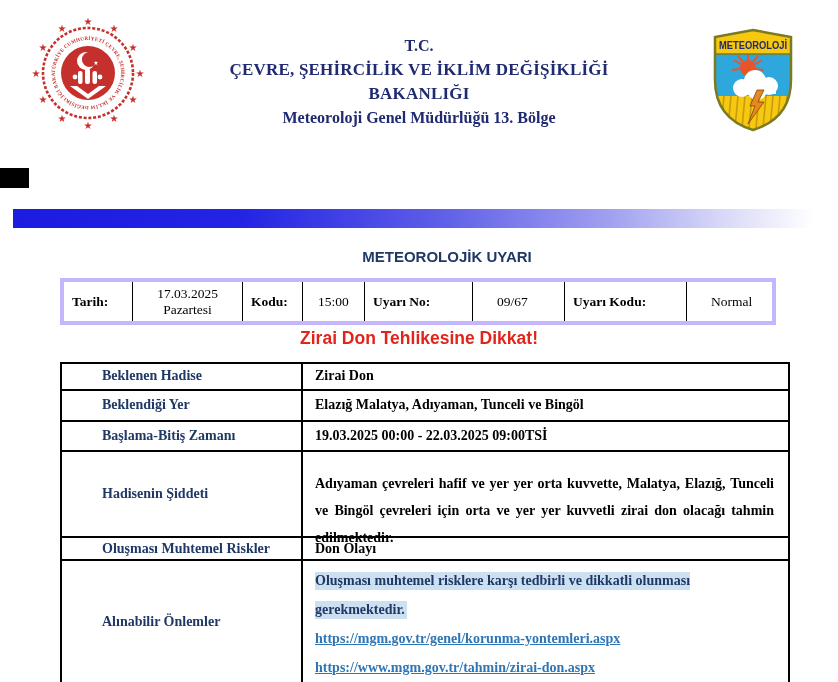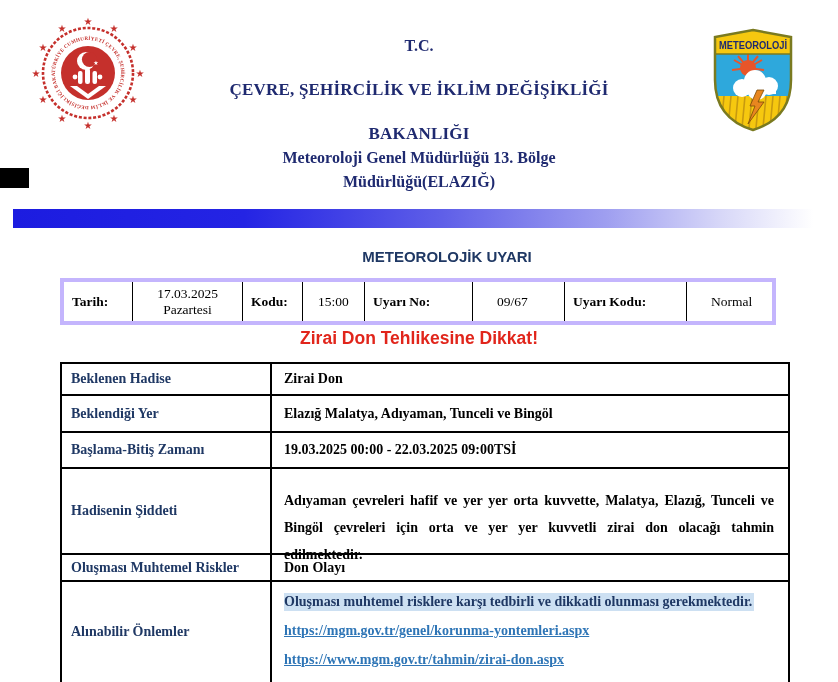--- a/index.html
+++ b/index.html
@@ -3,21 +3,21 @@
 <meta charset="utf-8">
 <style>
   html,body{margin:0;padding:0;background:#fff;}
   .page{position:relative;width:838px;height:682px;background:#ffffff;overflow:hidden;
         font-family:"Liberation Serif",serif;}
 
   
   .header-text{position:absolute;left:0;top:34px;width:838px;text-align:center;
                color:#1f2a70;font-weight:bold;line-height:24px;}
   .ht-tc{font-size:16px;}
-  .ht-big{font-size:17px;letter-spacing:.2px;margin-top:20px;}
+  .ht-big{font-size:17px;letter-spacing:.2px;}
   .ht-med{font-size:16px;}
   .seal{position:absolute;left:28px;top:12px;}
   .shield{position:absolute;left:712px;top:28px;}
 
   
   .black-box{position:absolute;left:0;top:168px;width:29px;height:20px;background:#000;}
   .grad-bar{position:absolute;left:13px;top:209px;width:825px;height:19px;
             background:linear-gradient(90deg,#1c1ce0 0%,#2424e4 28%,#5f5fe8 52%,
                        #9f9ff0 72%,#d8d8f8 86%,#ffffff 97%);}
 
@@ -40,21 +40,21 @@
   .it-pad{padding-left:24px;}
 
   
   .main-table{position:absolute;left:60px;top:362px;width:730px;height:320px;
               box-sizing:border-box;border:2.5px solid #000;border-bottom:none;
               overflow:hidden;display:flex;flex-direction:column;background:#fff;}
   .m-row{display:flex;border-bottom:2.5px solid #000;box-sizing:border-box;}
   .m-row:last-child{border-bottom:none;flex:1;}
   .m-label{flex:0 0 210px;width:210px;box-sizing:border-box;border-right:2px solid #000;
            color:#1F3864;font-weight:bold;font-size:14px;display:flex;
-           align-items:center;padding-left:9px;}
+           align-items:center;padding-left:9px;margin-left:31px;}
   .m-value{flex:1;font-weight:bold;font-size:14px;color:#000;display:flex;
            align-items:center;padding-left:12px;box-sizing:border-box;}
   .h-r1{height:32px;} .h-r2{height:37px;} .h-r3{height:36px;}
   .h-r4{height:86px;} .h-r5{height:27px;}
   .m-value-block{display:block;align-items:initial;}
   .v-siddet{padding:18px 14px 0 12px;line-height:27px;text-align:justify;
             -moz-text-align-last:left;text-align-last:left;}
   .v-onlem{padding:5px 24px 0 12px;line-height:29px;}
   .hl{background:#cde0f2;color:#1F3864;padding:1px 2px 2px 0;}
   .doc-link{color:#2E75B6;font-weight:bold;text-decoration:underline;cursor:pointer;}
@@ -98,21 +98,20 @@
     <circle cx="72" cy="64" r="2.4" fill="#ffffff"></circle>
     <polygon points="42,73 78,73 60,86" fill="#ffffff"></polygon>
     <polygon points="49,73 71,73 60,81" fill="#c5302c"></polygon>
   </svg>
 
   <div class="header-text">
     <div class="ht-tc">T.C.</div>
     <div class="ht-big">ÇEVRE, ŞEHİRCİLİK VE İKLİM DEĞİŞİKLİĞİ</div>
     <div class="ht-big">BAKANLIĞI</div>
     <div class="ht-med">Meteoroloji Genel Müdürlüğü 13. Bölge</div>
-    <div class="ht-med">Müdürlüğü(ELAZIĞ)</div>
   </div>
 
   <svg class="shield" width="82" height="104" viewBox="0 0 82 104">
     <defs>
       <clipPath id="shieldClip">
         <path d="M41,2 L79,9 L79,52 C79,80 64,95 41,102 C18,95 3,80 3,52 L3,9 Z"></path>
       </clipPath>
     </defs>
     <path d="M41,2 L79,9 L79,52 C79,80 64,95 41,102 C18,95 3,80 3,52 L3,9 Z" fill="#f6c80f"></path>
     <g clip-path="url(#shieldClip)">

